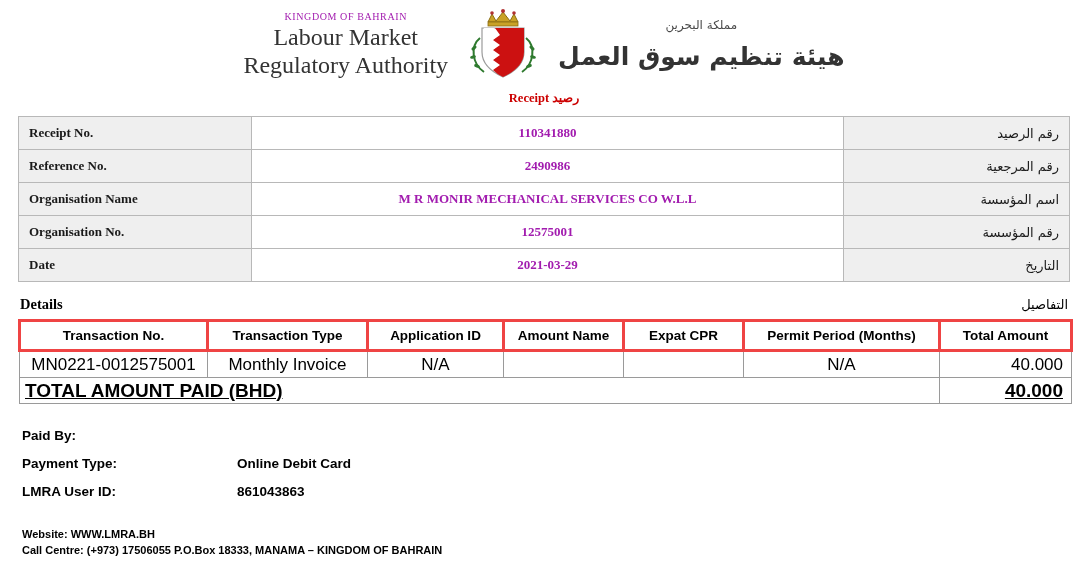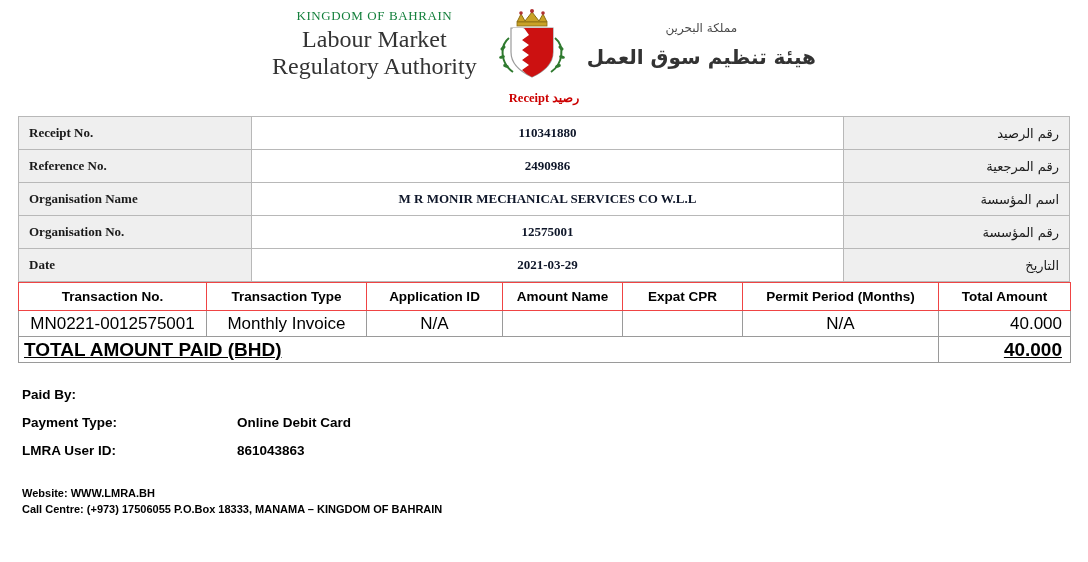--- a/index.html
+++ b/index.html
@@ -30,23 +30,23 @@
     height: 78px;
     gap: 14px;
   }
   .hdr-en {
     text-align: center;
     font-family: "Liberation Serif", serif;
     color: #3a3a3a;
     line-height: 1.15;
   }
   .hdr-en .kingdom {
-    font-size: 13px;
+    font-size: 10px;
     letter-spacing: 0.6px;
-    color: #15803d;
+    color: #a21caf;
     font-variant: small-caps;
     text-transform: uppercase;
   }
   .hdr-en .l1 {
     font-size: 24px;
     color: #333333;
     margin-top: 2px;
   }
   .hdr-en .l2 {
     font-size: 24px;
@@ -63,21 +63,21 @@
     direction: rtl;
     font-family: "DejaVu Sans", sans-serif;
     color: #333333;
     line-height: 1.2;
   }
   .hdr-ar .a1 {
     font-size: 12px;
     color: #4a4a4a;
   }
   .hdr-ar .a2 {
-    font-size: 20px;
+    font-size: 25px;
     font-weight: bold;
     color: #333333;
     margin-top: 9px;
   }
 
   .receipt-label {
     text-align: center;
     color: #cc0000;
     font-size: 12.5px;
     font-weight: bold;
@@ -104,21 +104,21 @@
   }
   table.info td.lbl {
     width: 212px;
     background: #efefef;
     font-weight: bold;
     color: #1a1a1a;
   }
   table.info td.val {
     text-align: center;
     font-weight: bold;
-    color: #0f172a;
+    color: #a21caf;
     background: #ffffff;
   }
   table.info td.ar {
     width: 205px;
     background: #efefef;
     text-align: right;
     direction: rtl;
     font-family: "DejaVu Sans", sans-serif;
     font-size: 13px;
     font-weight: normal;
@@ -146,21 +146,21 @@
   }
 
   
   table.details {
     width: 1052px;
     border-collapse: collapse;
     table-layout: fixed;
     font-family: "Liberation Sans", sans-serif;
   }
   table.details th {
-    border: 1px solid #ef4444;
+    border: 3px solid #ef4444;
     font-size: 13.5px;
     font-weight: bold;
     height: 25px;
     text-align: center;
     background: #ffffff;
     color: #000000;
   }
   table.details td {
     border: 1px solid #9a9a9a;
     font-size: 17px;
@@ -289,20 +289,24 @@
           <td class="ar">رقم المؤسسة</td>
         </tr>
         <tr>
           <td class="lbl">Date</td>
           <td class="val">2021-03-29</td>
           <td class="ar">التاريخ</td>
         </tr>
       </tbody>
     </table>
 
+    <div class="details-row">
+      <div class="en">Details</div>
+      <div class="ar">التفاصيل</div>
+    </div>
 
     <table class="details">
       <colgroup>
         <col style="width:188px">
         <col style="width:160px">
         <col style="width:136px">
         <col style="width:120px">
         <col style="width:120px">
         <col style="width:196px">
         <col style="width:132px">

